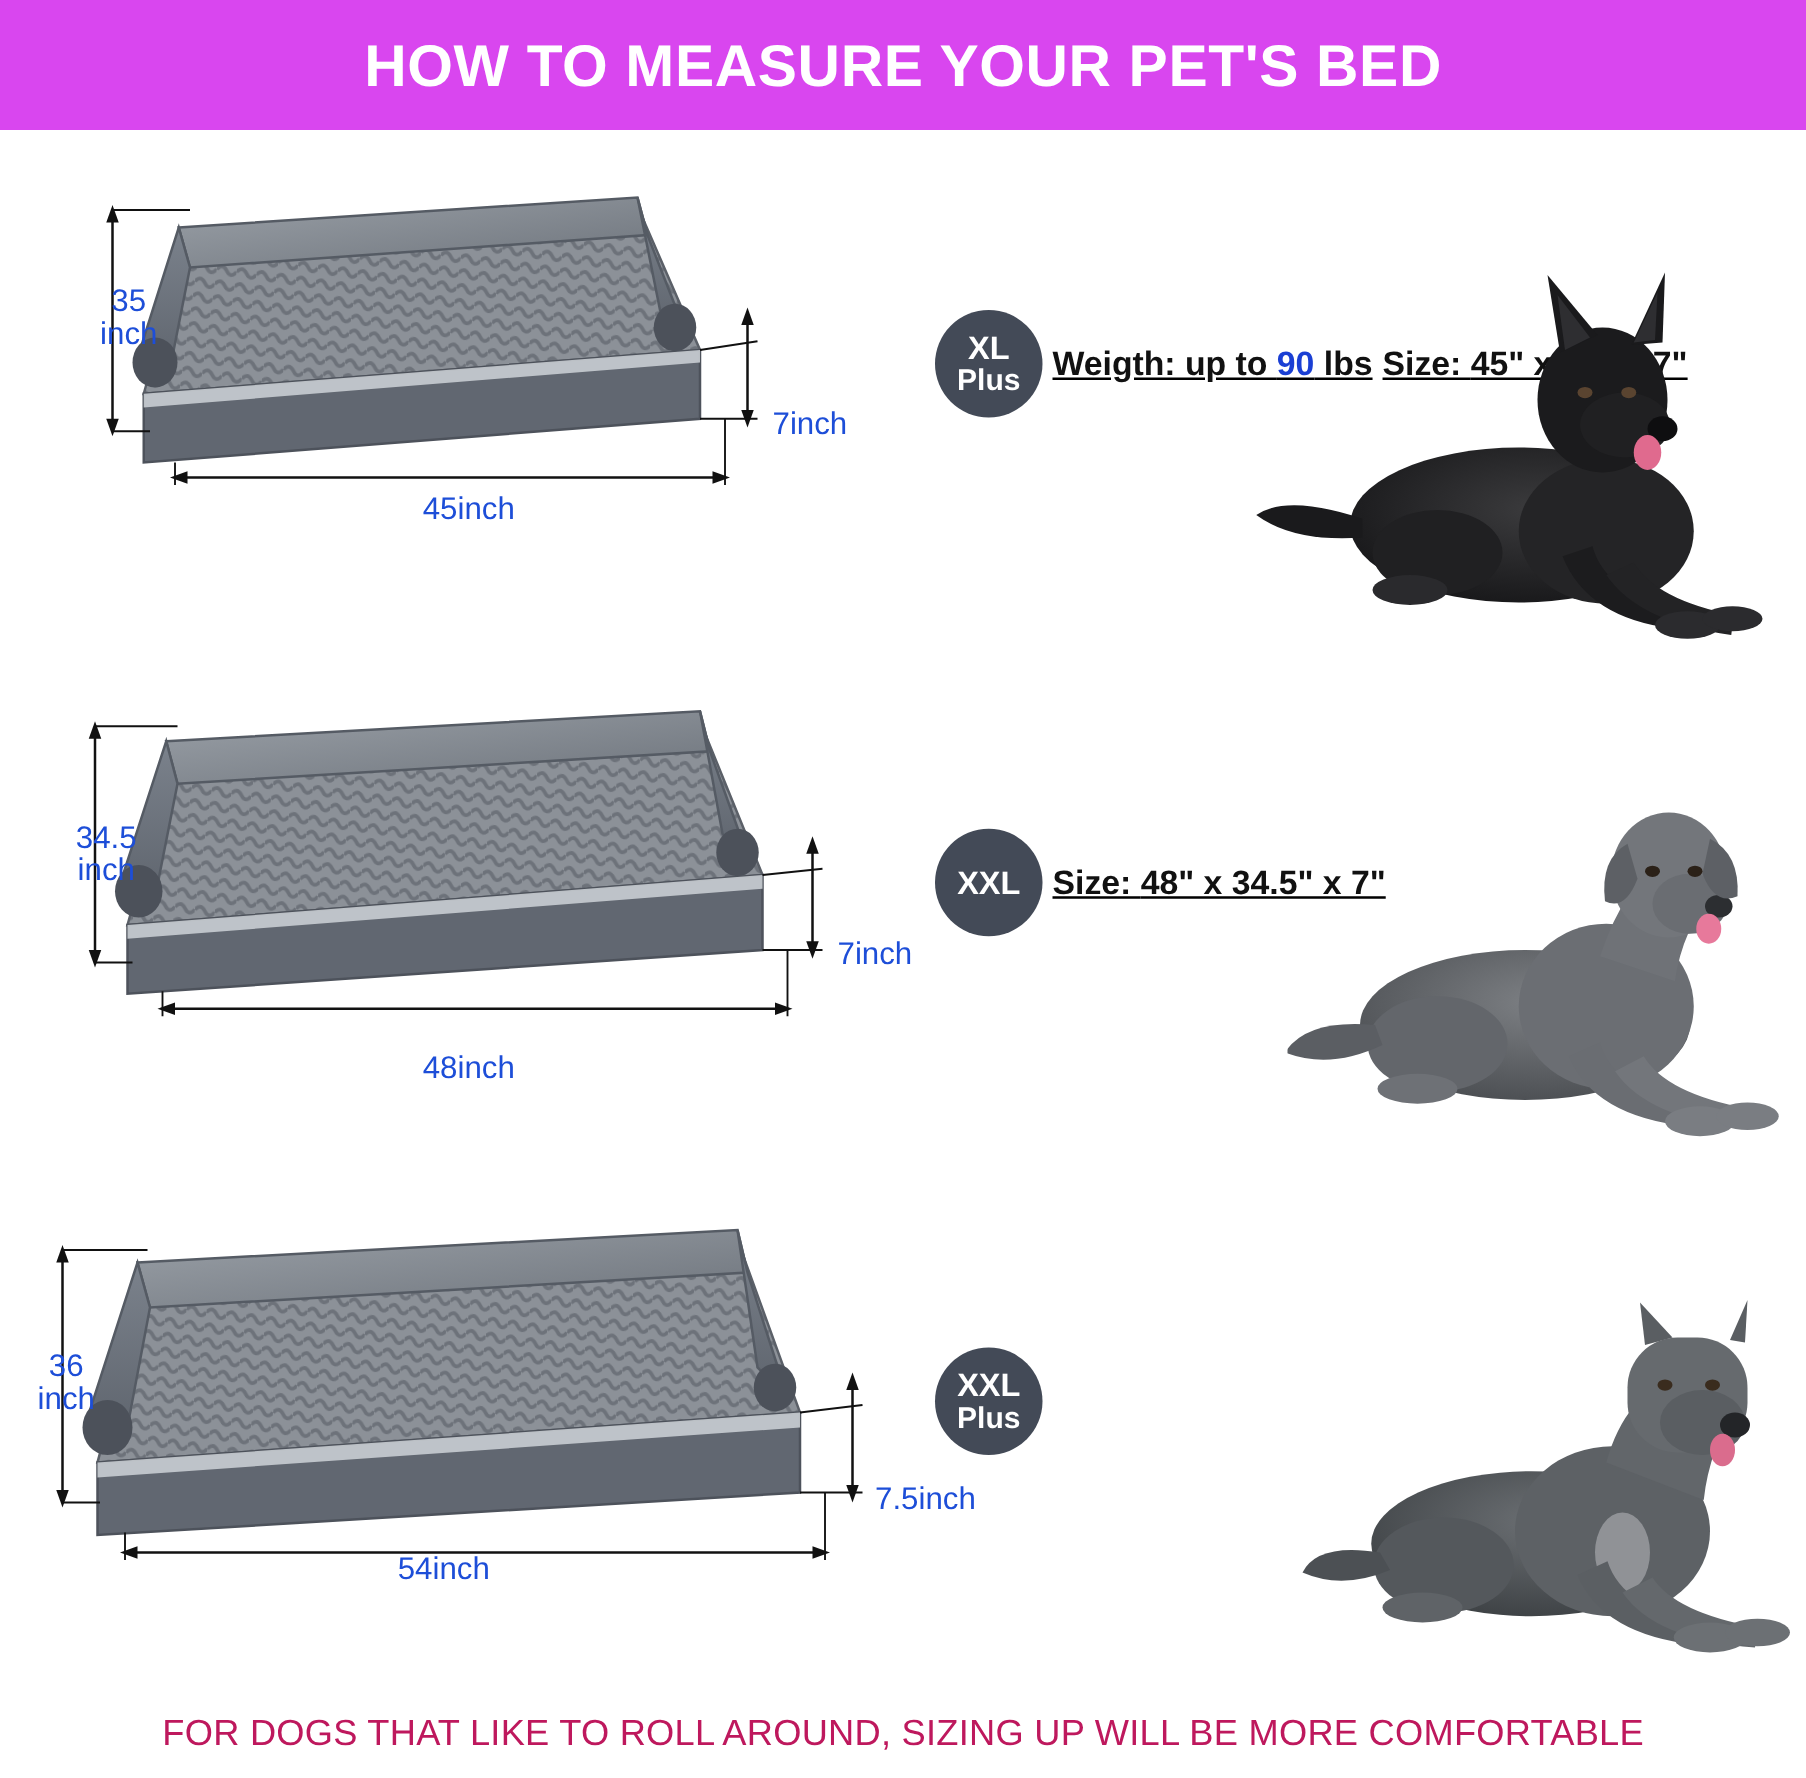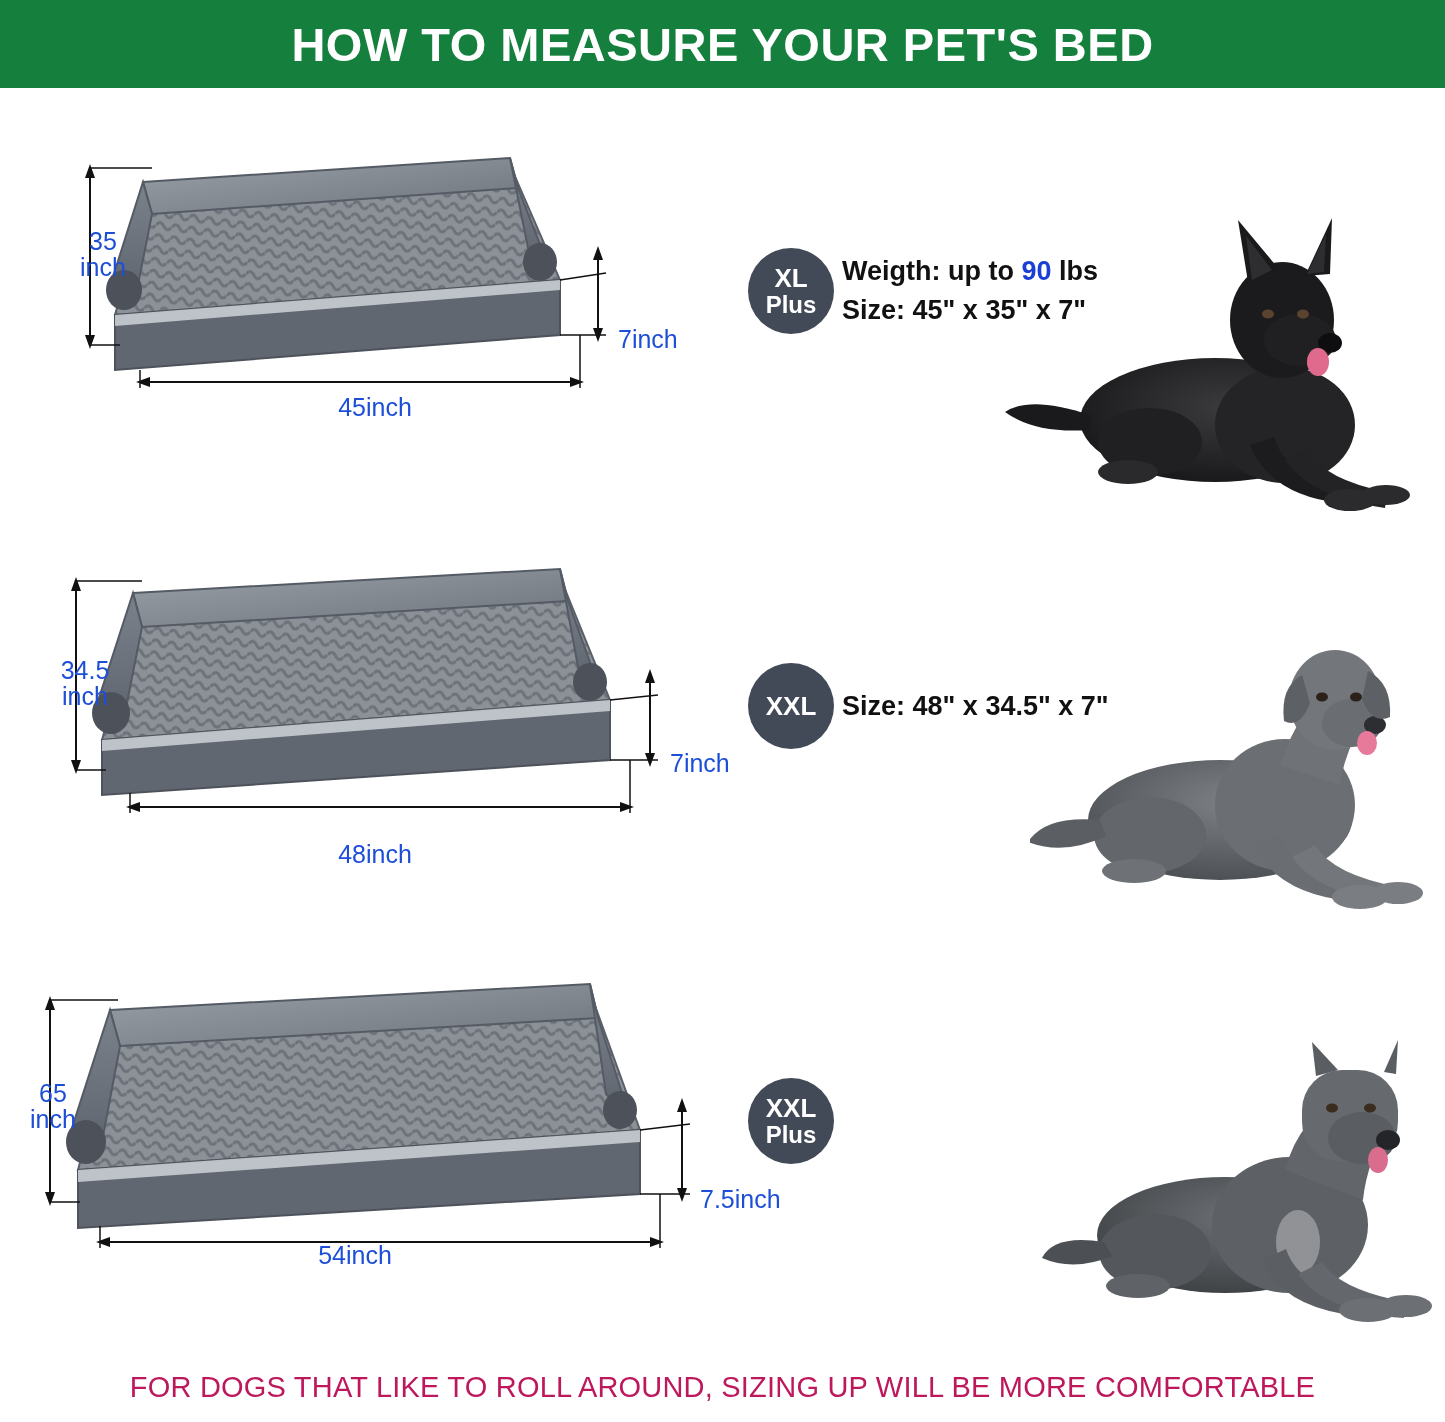--- a/index.html
+++ b/index.html
@@ -12,22 +12,22 @@
     width: 1445px;
     height: 1422px;
     position: relative;
     background: #ffffff;
     overflow: hidden;
   }
 
   
   .header {
     width: 100%;
-    height: 88px;
-    background: #15803d;
+    height: 104px;
+    background: #d946ef;
     display: flex;
     align-items: center;
     justify-content: center;
   }
   .header-title {
     color: #ffffff;
     font-size: 47px;
     font-weight: bold;
     letter-spacing: 0.5px;
     text-align: center;
@@ -84,22 +84,23 @@
     justify-content: center;
     font-weight: bold;
     font-size: 26px;
     line-height: 1.08;
     flex: none;
     text-align: center;
   }
   .badge .b2 { font-size: 24px; }
   .spec {
     display: flex;
-    flex-direction: column;
+    flex-direction: row;
     gap: 8px;
+    text-decoration: underline;
   }
   .spec-line {
     font-size: 27px;
     color: #111;
     white-space: nowrap;
     font-weight: bold;
   }
   .spec-line .lbl { font-weight: bold; }
   .spec-line .num {
     color: #1a3fd4;
@@ -383,21 +384,21 @@
         <line x1="100" y1="266" x2="100" y2="288" stroke="#111" stroke-width="1.5"></line>
         <line x1="660" y1="234" x2="660" y2="288" stroke="#111" stroke-width="1.5"></line>
 
         <line x1="682" y1="142" x2="682" y2="238" stroke="#111" stroke-width="2"></line>
         <polygon points="682,138 677,152 687,152" fill="#111"></polygon>
         <polygon points="682,242 677,228 687,228" fill="#111"></polygon>
         <line x1="640" y1="170" x2="690" y2="164" stroke="#111" stroke-width="1.5"></line>
         <line x1="640" y1="234" x2="690" y2="234" stroke="#111" stroke-width="1.5"></line>
       </svg>
 
-      <div class="dim" style="left:14px; top:120px; width:78px;">65
+      <div class="dim" style="left:14px; top:120px; width:78px;">36
 inch</div>
       <div class="dim" style="left:290px; top:282px; width:130px;">54inch</div>
       <div class="dim" style="left:700px; top:226px; width:120px; text-align:left;">7.5inch</div>
     </div>
 
     <div class="info" style="left:748px; top:118px;">
       <div class="badge">
         <span class="b1">XXL</span>
         <span class="b2">Plus</span>
       </div>

